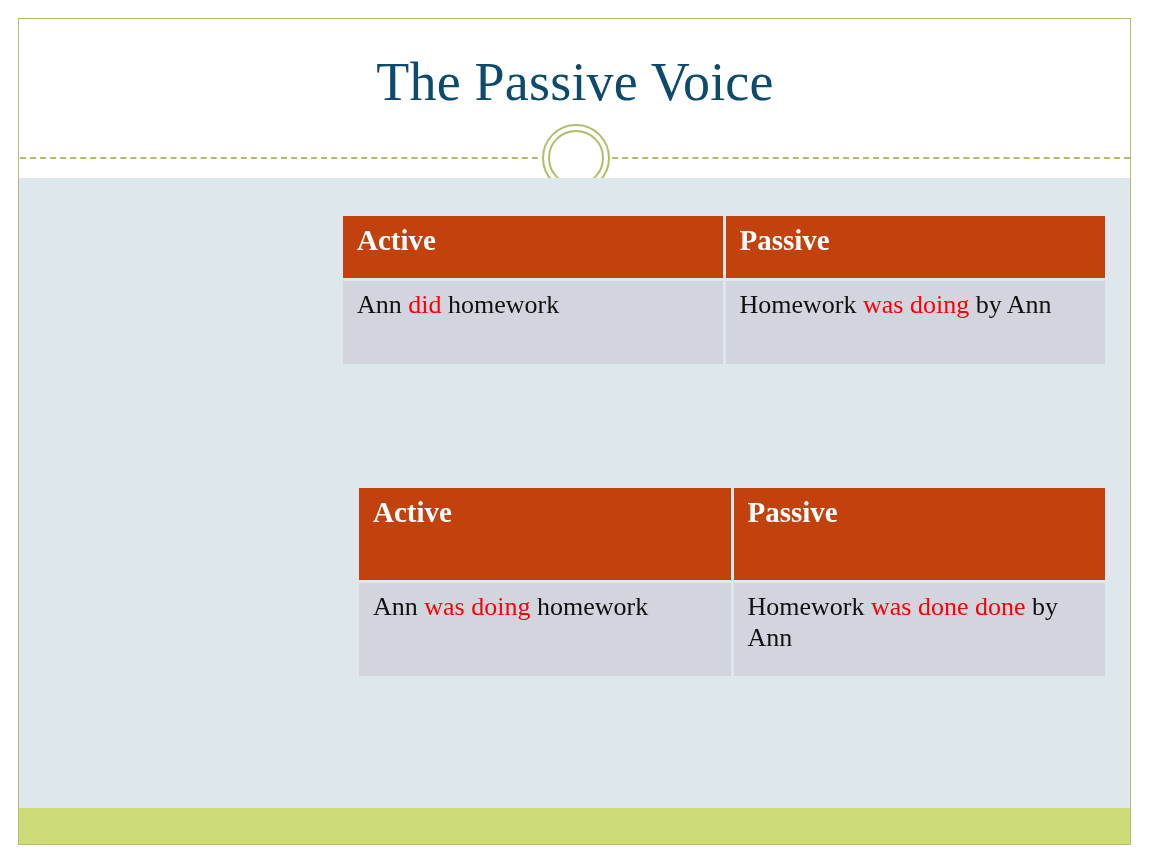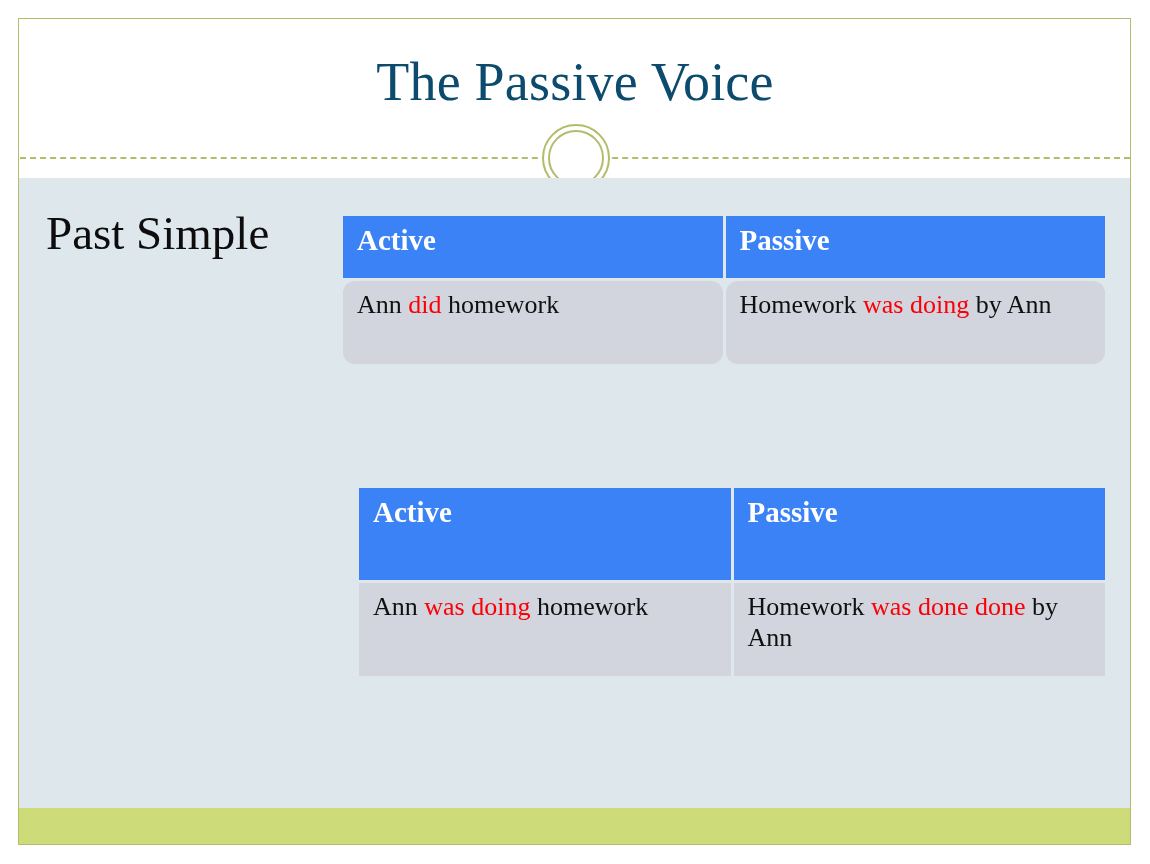--- a/index.html
+++ b/index.html
@@ -135,21 +135,21 @@
 
   
   .tense-table {
     position: absolute;
     border-collapse: separate;
     border-spacing: 3px;
     table-layout: fixed;
     background: transparent;
   }
   .tense-table th {
-    background: #3b82f6;
+    background: #c2410c;
     color: #ffffff;
     font-weight: bold;
     font-size: 29px;
     line-height: 34px;
     text-align: left;
     vertical-align: top;
     padding: 7px 0 7px 14px;
     font-family: "Liberation Serif", "DejaVu Serif", serif;
   }
   .tense-table td {
@@ -166,21 +166,21 @@
     color: #fb0006;
   }
 
   
   #table-past-simple {
     left: 340px;
     top: 213px;
     width: 768px;
   }
   #table-past-simple th { height: 48px; }
-  #table-past-simple td { height: 67px; border-radius: 12px; }
+  #table-past-simple td { height: 67px; }
 
   
   #table-past-continuous {
     left: 356px;
     top: 485px;
     width: 752px;
   }
   #table-past-continuous th { height: 78px; }
   #table-past-continuous td { height: 77px; }
 </style>
@@ -195,21 +195,20 @@
 
   <div class="header-rule"></div>
 
   <div class="ornament">
     <div class="ring-outer"></div>
     <div class="ring-inner"></div>
   </div>
 
   <div class="body-panel"></div>
 
-  <div class="tense-label" id="label-past-simple">Past Simple</div>
 
   <table class="tense-table" id="table-past-simple">
     <colgroup>
         <col style="width:50%">
         <col style="width:50%">
       </colgroup>
     <thead>
       <tr>
         <th>Active</th>
         <th>Passive</th>

